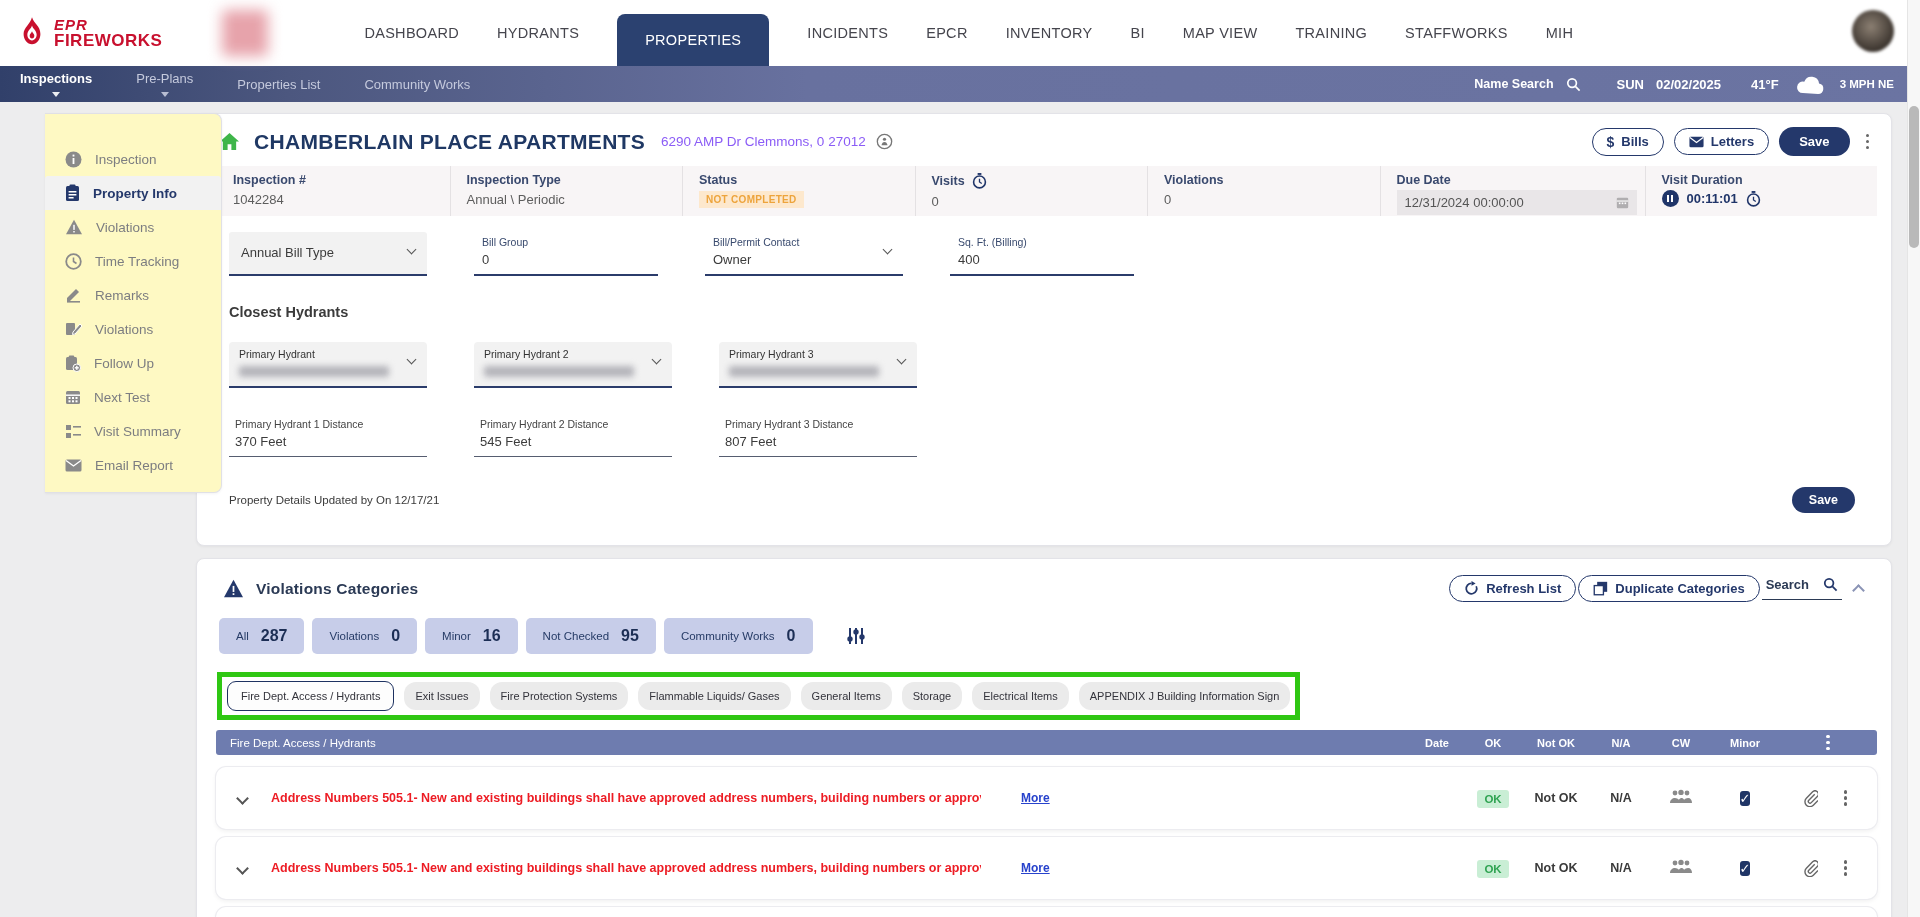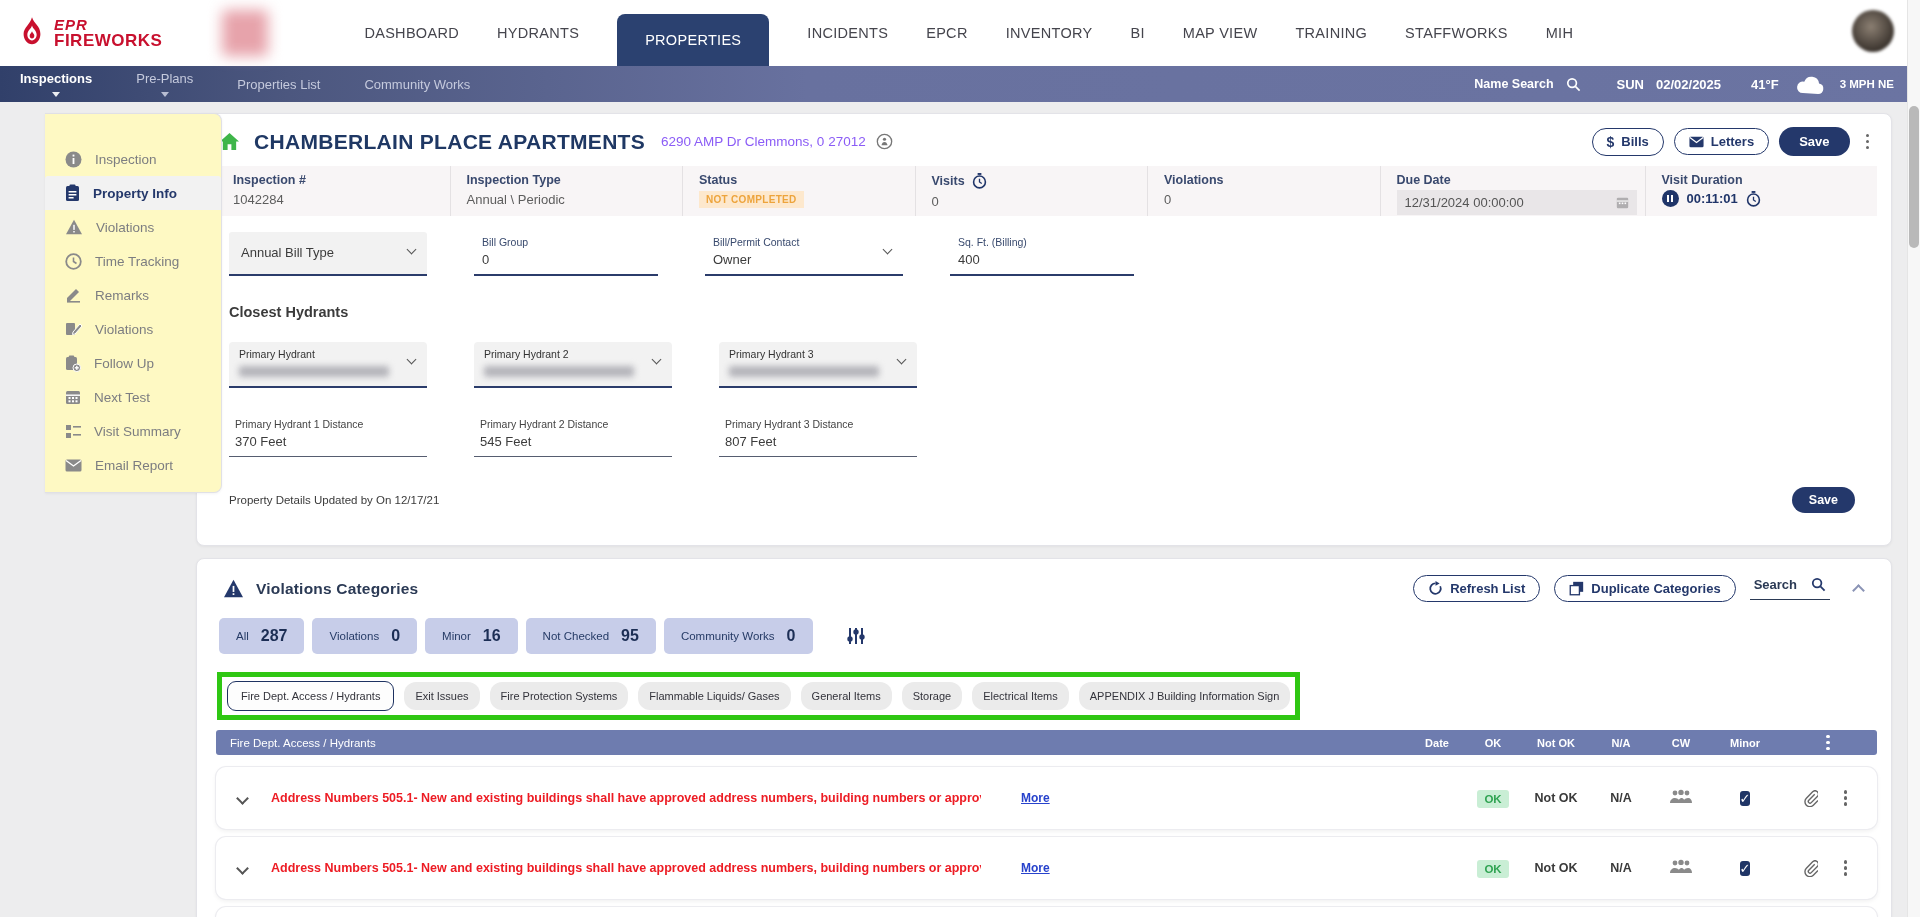--- a/index.html
+++ b/index.html
@@ -87,21 +87,21 @@
   .hydbox .flabel { color:#333; }
   .blurval { width:150px; height:11px; margin-top:6px; background:#b4b4ba; filter:blur(3px); border-radius:2px; }
   .distrow { margin:30px 0 0 32px; display:flex; gap:47px; }
   .dist { width:198px; border-bottom:1px solid #565d70; padding:0 0 7px 6px; }
   .card1-bottom { margin:30px 36px 0 32px; display:flex; align-items:center; }
   .note { font-size:11.5px; color:#3a3a3a; }
 
   
   .vc-head { display:flex; align-items:center; padding:16px 28px 0 26px; }
   .vc-title { font-size:15.5px; font-weight:bold; color:#2b3a55; margin-left:12px; letter-spacing:.2px; }
-  .vc-actions { margin-left:auto; display:flex; align-items:center; gap:14px; }
+  .vc-actions { margin-left:auto; display:flex; align-items:center; gap:2px; }
   .searchbox { display:flex; align-items:center; gap:14px; border-bottom:1.5px solid #2b3a55; padding:0 4px 7px 4px; cursor:text; }
   .searchbox span { font-size:13px; font-weight:bold; color:#2b3a55; }
   .chev-up { width:9px; height:9px; border-left:2px solid #8a93b5; border-top:2px solid #8a93b5; transform:rotate(45deg); margin:4px 0 0 10px; cursor:pointer; }
 
   .counters { margin:16px 0 0 22px; display:flex; align-items:center; gap:8px; }
   .counter { background:#c7cde9; border-radius:5px; padding:9px 17px; display:flex; align-items:center; gap:12px; cursor:pointer; }
   .counter .cl { font-size:11.5px; color:#263b66; }
   .counter .cv { font-size:16px; font-weight:bold; color:#1c2e55; }
   .filter-btn { margin-left:26px; cursor:pointer; display:flex; align-items:center; }
 

